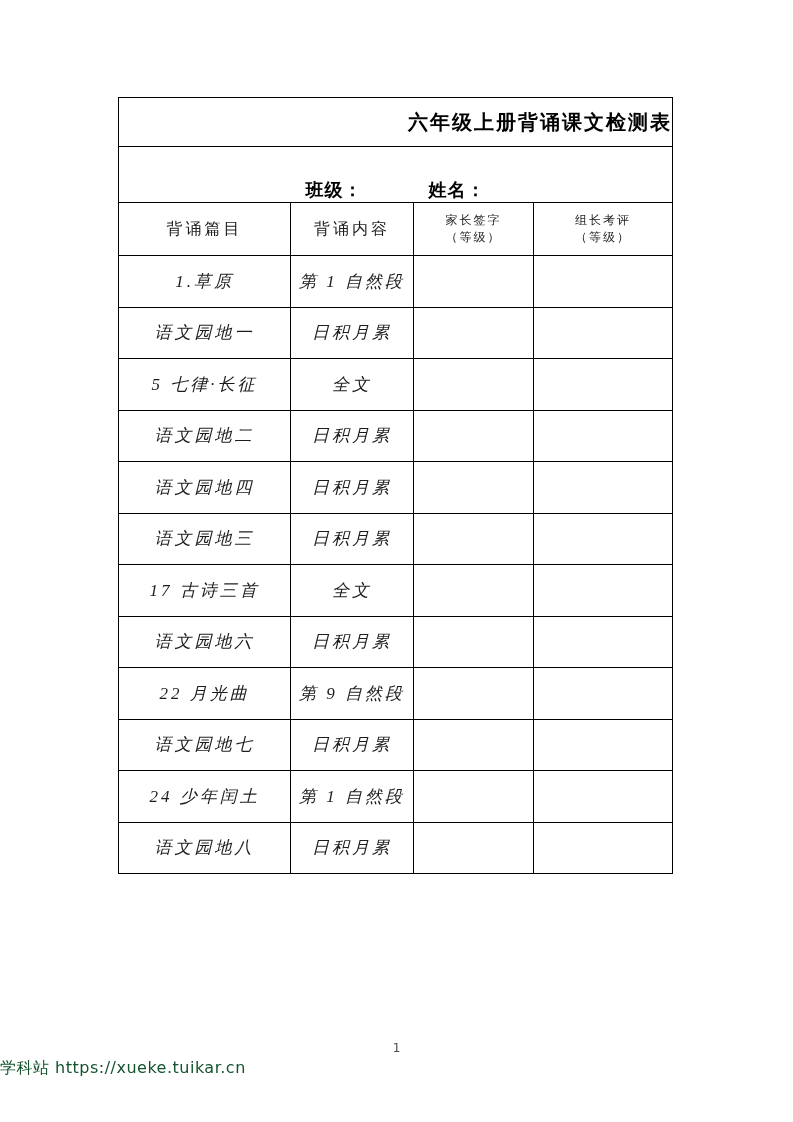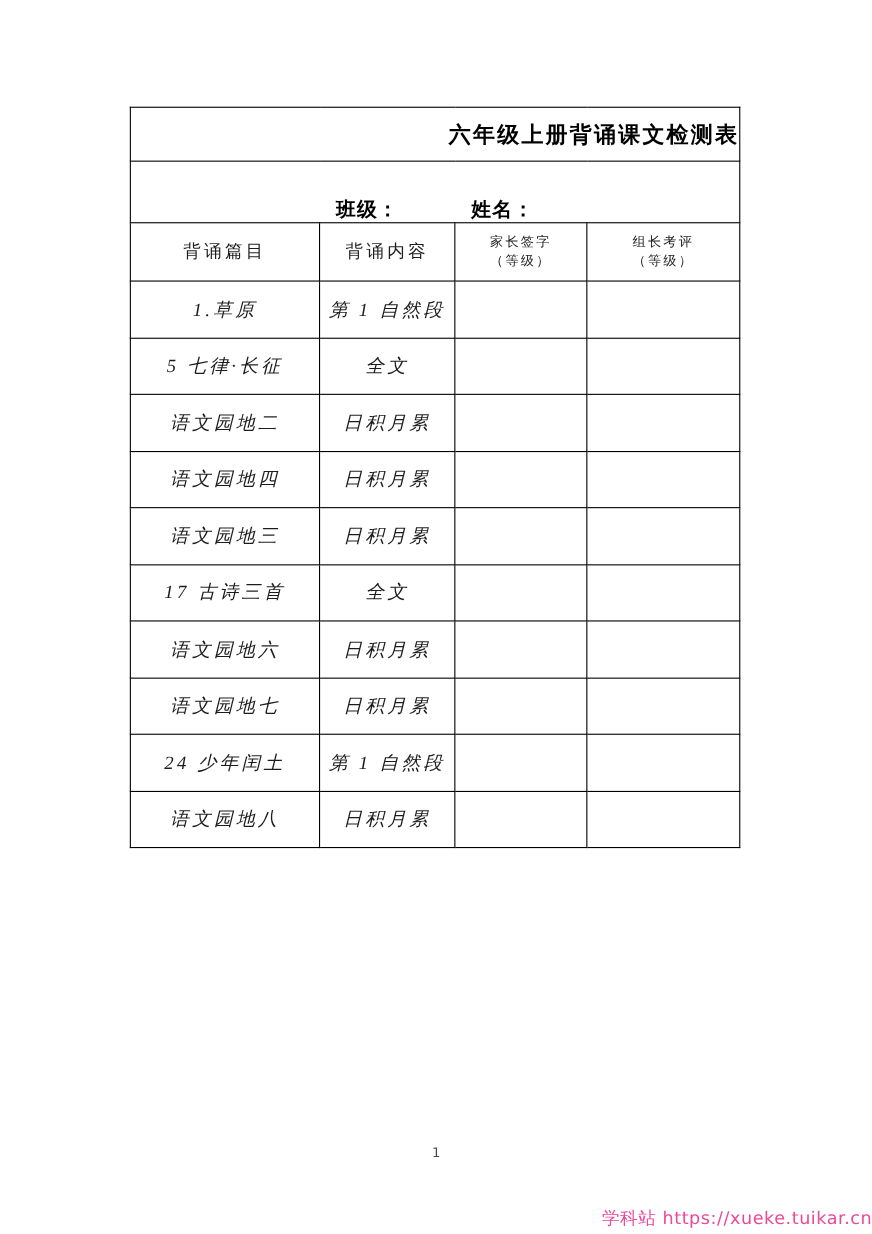--- a/index.html
+++ b/index.html
@@ -82,26 +82,26 @@
     top: 1041px;
     width: 100%;
     text-align: center;
     font-size: 12px;
     color: #4a4a4a;
     font-family: "DejaVu Sans", "Liberation Sans", sans-serif;
   }
   .footer-site {
     position: absolute;
     left: 0;
-    top: 1098px;
+    top: 1058px;
     width: 100%;
-    text-align: right;
+    text-align: left;
     font-size: 16px;
     letter-spacing: 0.5px;
-    color: #ec4899;
+    color: #14532d;
     font-family: "DejaVu Sans", "Liberation Sans", sans-serif;
   }
 </style>
 </head>
 <body>
 
 <div class="sheet">
 
   <table class="check-table">
     <colgroup>
@@ -131,20 +131,26 @@
 （等级）</td>
       </tr>
 
       <tr class="row-data">
         <td>1.草原</td>
         <td>第 1 自然段</td>
         <td></td>
         <td></td>
       </tr>
       <tr class="row-data">
+        <td>语文园地一</td>
+        <td>日积月累</td>
+        <td></td>
+        <td></td>
+      </tr>
+      <tr class="row-data">
         <td>5 七律·长征</td>
         <td>全文</td>
         <td></td>
         <td></td>
       </tr>
       <tr class="row-data">
         <td>语文园地二</td>
         <td>日积月累</td>
         <td></td>
         <td></td>
@@ -167,20 +173,26 @@
         <td></td>
         <td></td>
       </tr>
       <tr class="row-data">
         <td>语文园地六</td>
         <td>日积月累</td>
         <td></td>
         <td></td>
       </tr>
       <tr class="row-data">
+        <td>22 月光曲</td>
+        <td>第 9 自然段</td>
+        <td></td>
+        <td></td>
+      </tr>
+      <tr class="row-data">
         <td>语文园地七</td>
         <td>日积月累</td>
         <td></td>
         <td></td>
       </tr>
       <tr class="row-data">
         <td>24 少年闰土</td>
         <td>第 1 自然段</td>
         <td></td>
         <td></td>

